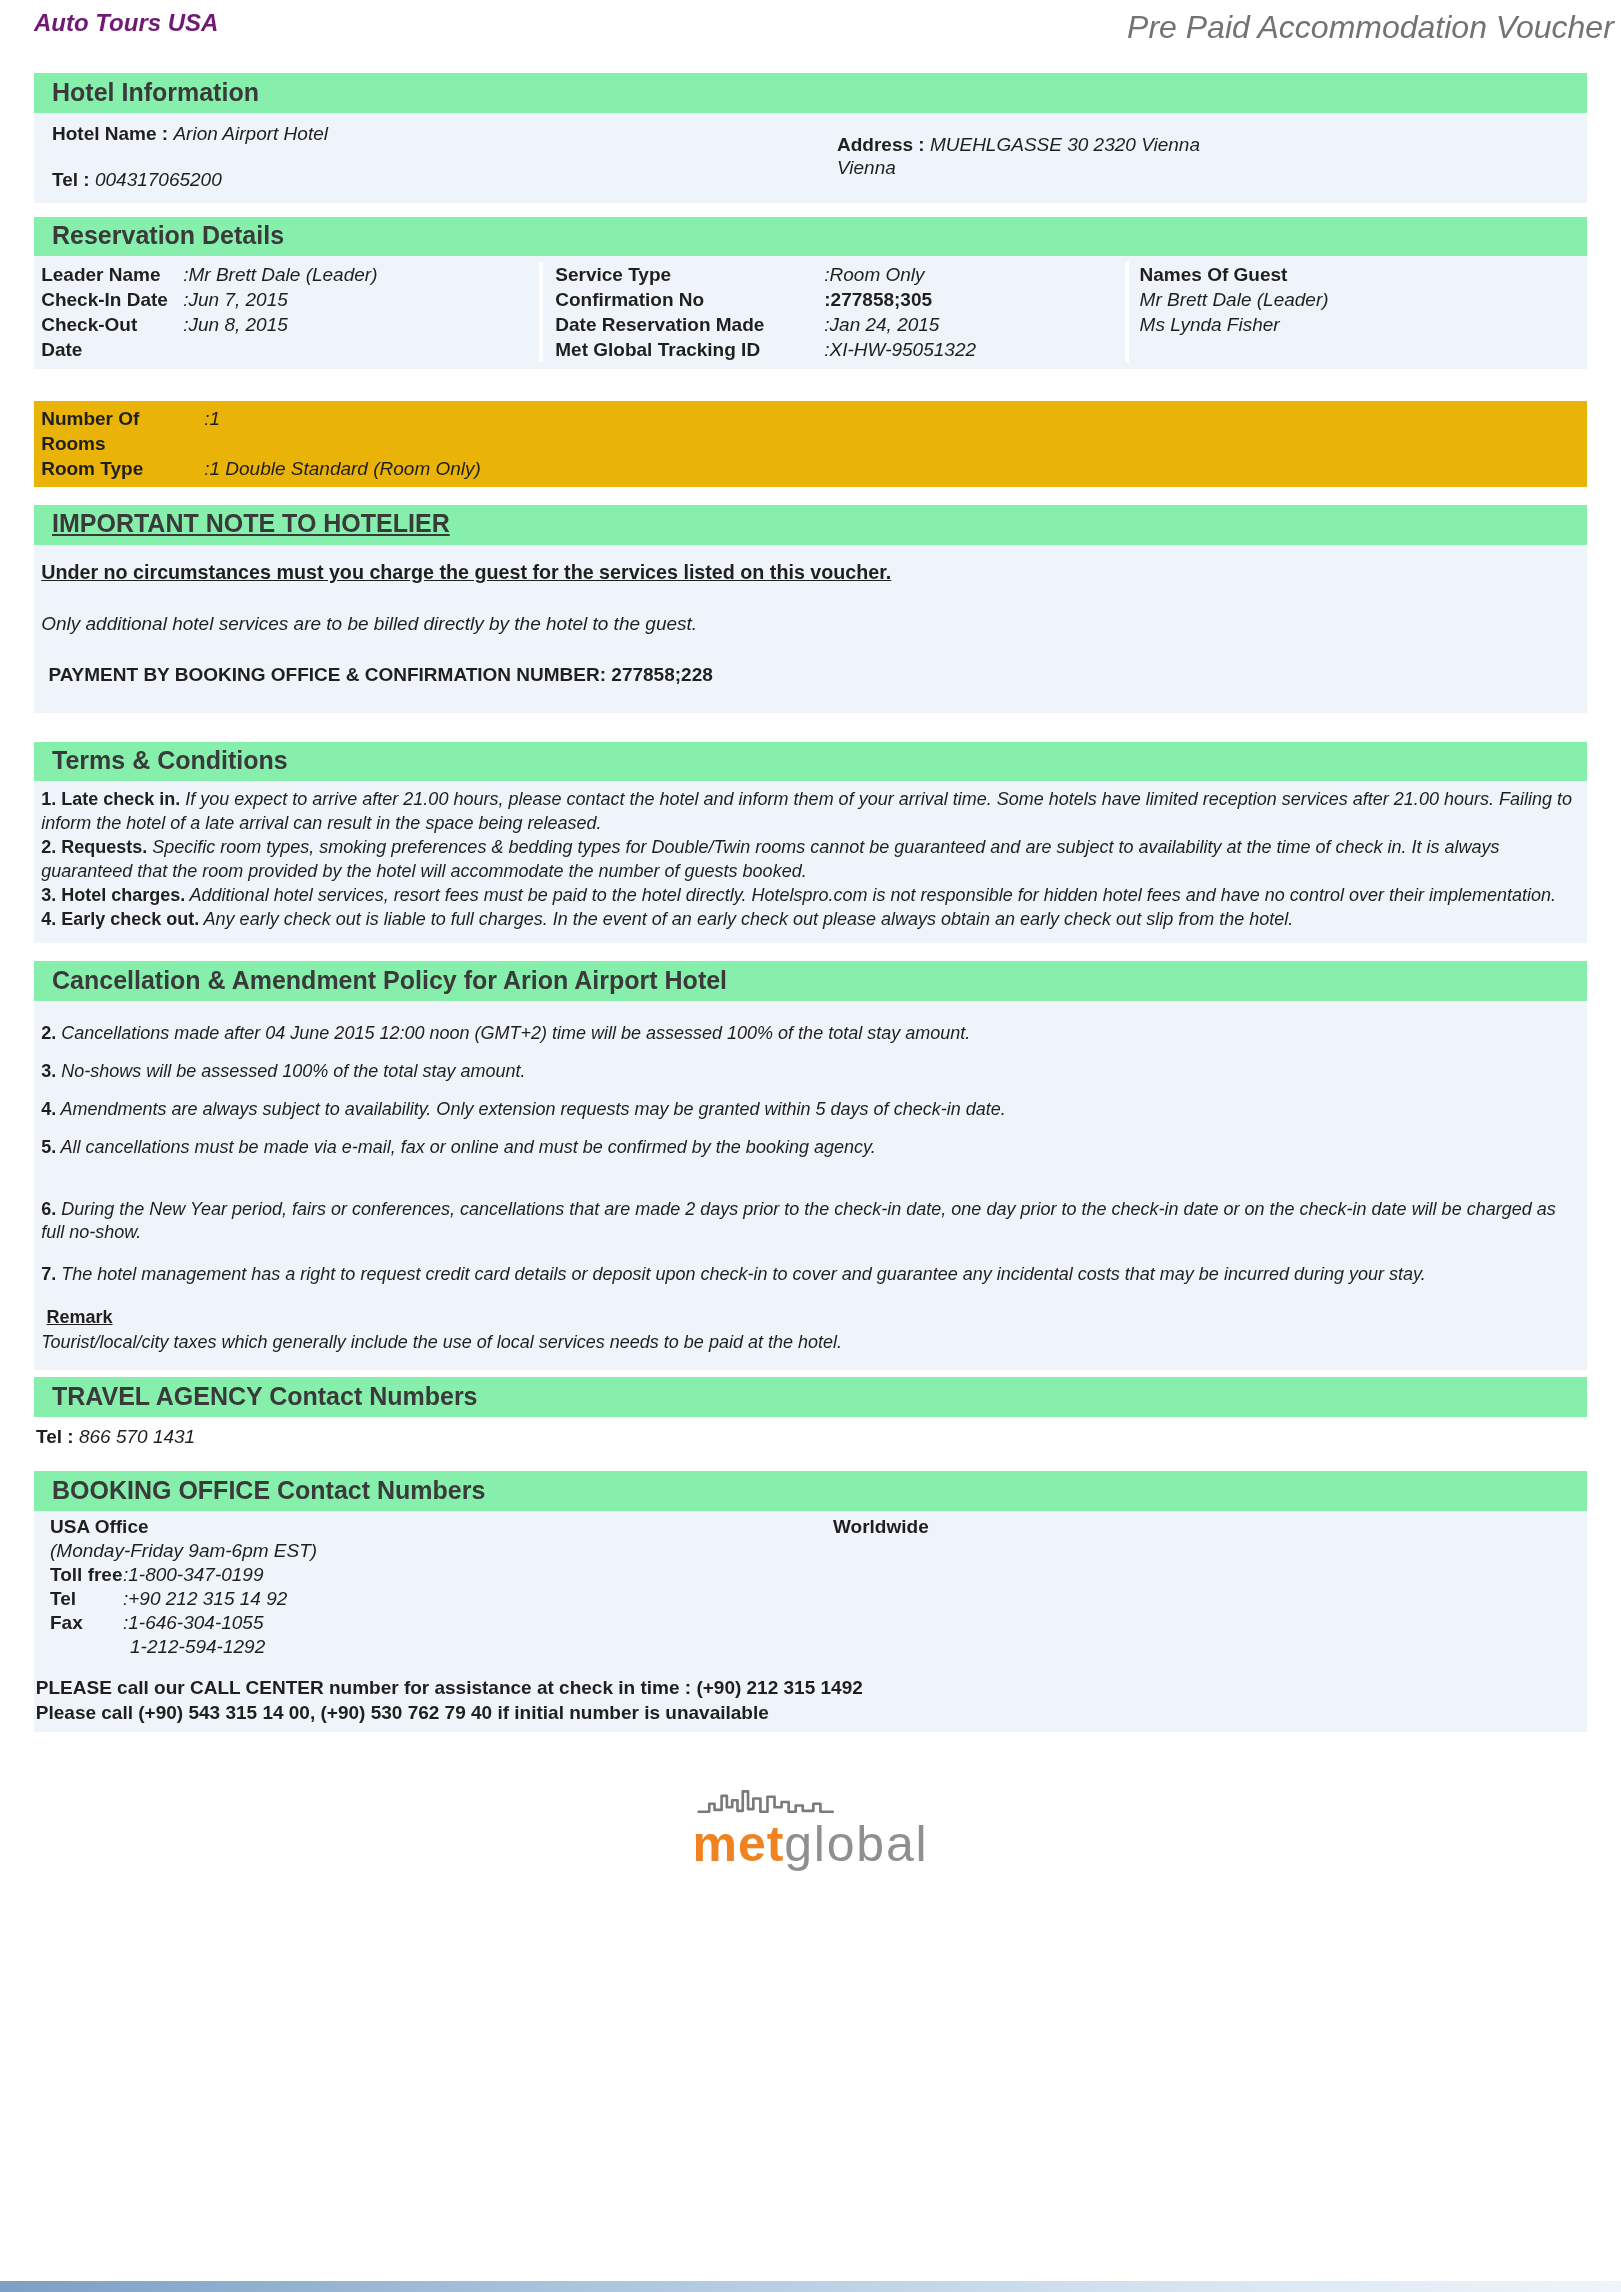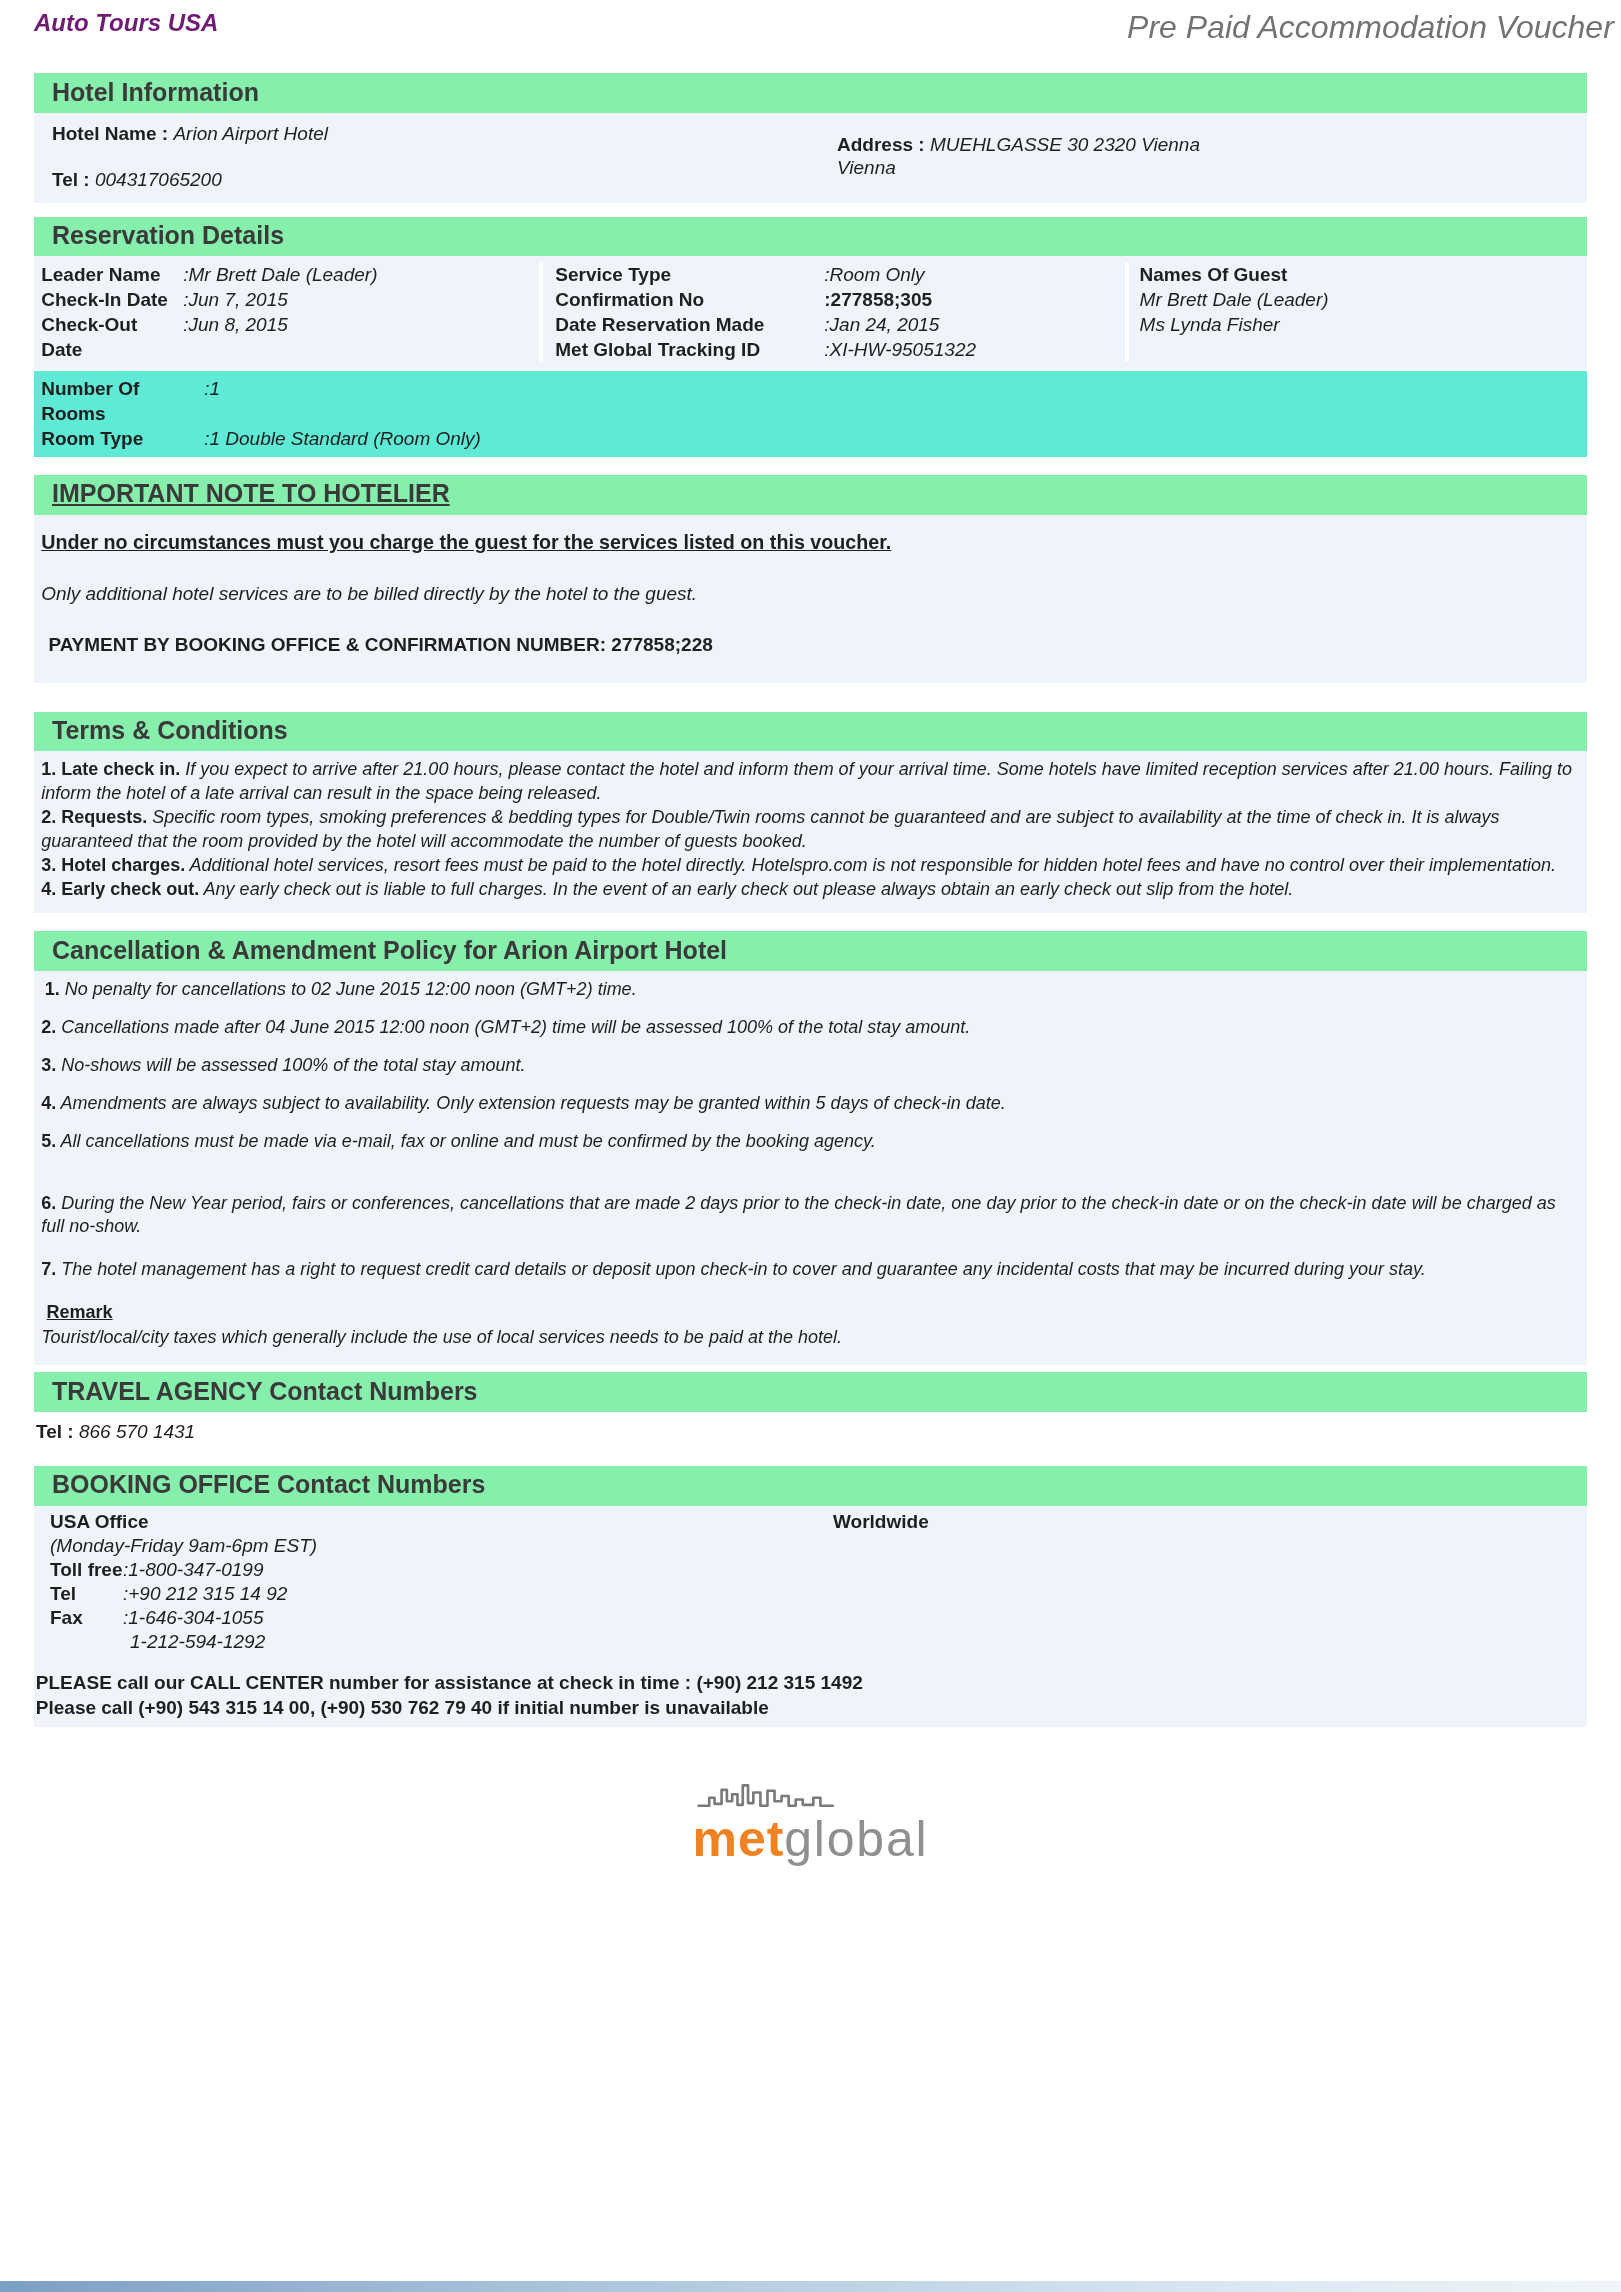--- a/index.html
+++ b/index.html
@@ -36,21 +36,21 @@
   .res-col3 { flex:1; padding-left:10.7px; }
   .vsep { width:3.6px; background:#ffffff; }
   .res-row { display:flex; line-height:25px; }
   .res-col1 .rl { width:142px; }
   .res-col2 .rl { width:269px; }
   .val-bold { font-weight:bold; }
   .guest { font-style:italic; line-height:25px; }
   .res-col3 .lbl { line-height:25px; }
 
   
-  .rooms { margin:2px 34px 0; background:#5eead4; padding:4.5px 0 6.3px 7.2px; }
+  .rooms { margin:32px 34px 0; background:#eab308; padding:4.5px 0 6.3px 7.2px; }
   .rooms .res-row .rl { width:163px; }
 
   
   .sec-imp { margin-top:18px; }
   .imp-body { padding:16px 0 27px 7.2px; }
   .imp-warning { font-weight:bold; text-decoration:underline; font-size:19.7px; }
   .imp-add { font-style:italic; margin-top:29px; font-size:19px; }
   .imp-pay { font-weight:bold; margin-top:29px; font-size:19px; padding-left:7.2px; }
 
   
@@ -201,21 +201,20 @@
     <p><span class="lead">1. Late check in.</span><span class="itxt"> If you expect to arrive after 21.00 hours, please contact the hotel and inform them of your arrival time. Some hotels have limited reception services after 21.00 hours. Failing to inform the hotel of a late arrival can result in the space being released.</span></p>
     <p><span class="lead">2. Requests.</span><span class="itxt"> Specific room types, smoking preferences &amp; bedding types for Double/Twin rooms cannot be guaranteed and are subject to availability at the time of check in. It is always guaranteed that the room provided by the hotel will accommodate the number of guests booked.</span></p>
     <p><span class="lead">3. Hotel charges.</span><span class="itxt"> Additional hotel services, resort fees must be paid to the hotel directly. Hotelspro.com is not responsible for hidden hotel fees and have no control over their implementation.</span></p>
     <p><span class="lead">4. Early check out.</span><span class="itxt"> Any early check out is liable to full charges. In the event of an early check out please always obtain an early check out slip from the hotel.</span></p>
   </div>
 </div>
 
 <div class="sec sec-canc">
   <div class="sec-head">Cancellation &amp; Amendment Policy for Arion Airport Hotel</div>
   <div class="sec-body canc-body">
-    <p class="first"><span class="num">1.</span><span class="itxt"> No penalty for cancellations to 02 June 2015 12:00 noon (GMT+2) time.</span></p>
     <p><span class="num">2.</span><span class="itxt"> Cancellations made after 04 June 2015 12:00 noon (GMT+2) time will be assessed 100% of the total stay amount.</span></p>
     <p><span class="num">3.</span><span class="itxt"> No-shows will be assessed 100% of the total stay amount.</span></p>
     <p><span class="num">4.</span><span class="itxt"> Amendments are always subject to availability. Only extension requests may be granted within 5 days of check-in date.</span></p>
     <p><span class="num">5.</span><span class="itxt"> All cancellations must be made via e-mail, fax or online and must be confirmed by the booking agency.</span></p>
     <p class="gap-big"><span class="num">6.</span><span class="itxt"> During the New Year period, fairs or conferences, cancellations that are made 2 days prior to the check-in date, one day prior to the check-in date or on the check-in date will be charged as full no-show.</span></p>
     <p class="after-big"><span class="num">7.</span><span class="itxt"> The hotel management has a right to request credit card details or deposit upon check-in to cover and guarantee any incidental costs that may be incurred during your stay.</span></p>
     <div class="remark-lbl">Remark</div>
     <div class="remark-txt">Tourist/local/city taxes which generally include the use of local services needs to be paid at the hotel.</div>
   </div>
 </div>

